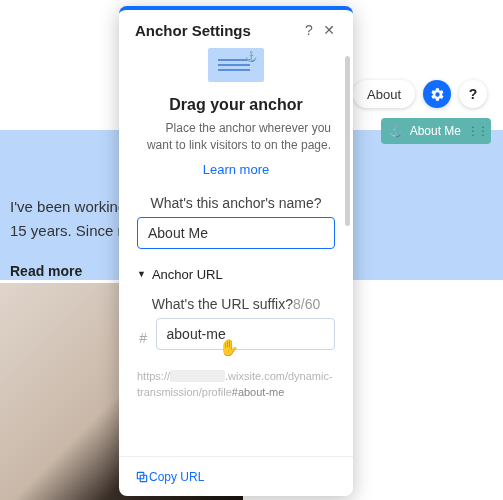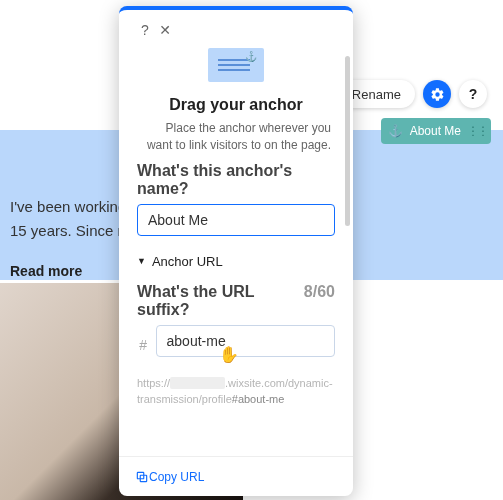--- a/index.html
+++ b/index.html
@@ -31,21 +31,21 @@
   .illus { width: 56px; height: 34px; margin: 0 auto 14px; background: #bad7fb; border-radius: 2px; position: relative; display: flex; align-items: center; justify-content: center; }
   .illus::before, .illus::after { content:""; position:absolute; left:10px; right:14px; height:2px; background:#5a8fd8; }
   .illus::before { top:11px; box-shadow: 0 5px 0 #5a8fd8, 0 10px 0 #5a8fd8; }
   .illus::after { display:none; }
   .illus .anchor-icon { position:absolute; right:6px; top:3px; font-size:10px; color:#333; }
 
   .h2 { text-align: center; font-size: 16px; font-weight: 700; color: #222; margin-bottom: 6px; }
   .sub { text-align: right; font-size: 12px; color: #666; line-height: 1.4; margin-bottom: 8px; padding: 0 4px; }
   .learn { text-align: center; font-size: 13px; color: #116dff; font-weight: 500; margin-bottom: 18px; cursor: pointer; }
 
-  .field-label { font-size: 16px; color: #444; margin-bottom: 6px; display:flex; justify-content:flex-end;font-weight:bold; }
+  .field-label { font-size: 14px; color: #444; margin-bottom: 6px; display:flex; justify-content:center; }
   .field-label .count { color:#999; }
   .input { width: 100%; height: 32px; border: 1px solid #116dff; border-radius: 4px; padding: 0 10px; font-size: 14px; color: #333; outline: none; margin-bottom: 18px; }
   .input.thin { border-color:#c9d6e8; margin-bottom:8px; }
 
   .collapse-row { display: flex; align-items: center; gap: 6px; font-size: 13px; color: #222; margin-bottom: 14px; cursor: pointer; }
   .tri { font-size: 9px; }
 
   .suffix-row { display:flex; align-items:center; gap:6px; margin-bottom:4px; position:relative; }
   .hash { color:#aaa; font-size:14px; width:14px; text-align:center; }
   .cursor { position:absolute; left:82px; top:20px; font-size:16px; pointer-events:none; }
@@ -65,49 +65,51 @@
 <div class="bg-top"></div>
 <div class="bg-blue"></div>
 <div class="bg-text">
   <span>I've been working</span><br>
   <span>15 years. Since m</span>
 </div>
 <div class="bg-readmore">Read more</div>
 <div class="bg-photo"></div>
 
 <div class="toolbar">
-  <button class="rename-btn">Rename</button>
+  <button class="rename-btn">About</button>
   <button class="round-btn gear-btn">
     <svg width="15" height="15" viewBox="0 0 24 24" fill="#fff">
         <path d="M19.14,12.94a7,7,0,0,0,.05-.94,7,7,0,0,0-.05-.94l2.11-1.65a.5.5,0,0,0,.12-.64l-2-3.46a.5.5,0,0,0-.61-.22l-2.49,1a7,7,0,0,0-1.62-.94L14.4,2.5a.5.5,0,0,0-.5-.42h-4a.5.5,0,0,0-.5.42L9.15,5.15a7,7,0,0,0-1.62.94l-2.49-1a.5.5,0,0,0-.61.22l-2,3.46a.5.5,0,0,0,.12.64L4.66,11.06a7,7,0,0,0-.05.94,7,7,0,0,0,.05.94L2.55,14.59a.5.5,0,0,0-.12.64l2,3.46a.5.5,0,0,0,.61.22l2.49-1a7,7,0,0,0,1.62.94l.25,2.65a.5.5,0,0,0,.5.42h4a.5.5,0,0,0,.5-.42l.25-2.65a7,7,0,0,0,1.62-.94l2.49,1a.5.5,0,0,0,.61-.22l2-3.46a.5.5,0,0,0-.12-.64ZM12,15.5A3.5,3.5,0,1,1,15.5,12,3.5,3.5,0,0,1,12,15.5Z"></path>
       </svg>
   </button>
   <button class="round-btn help-btn">?</button>
 </div>
 
 <div class="anchor-tag">
   <span>⚓</span>
   <span>About Me</span>
   <span class="drag">⋮⋮</span>
 </div>
 
 <div class="modal">
   <div class="modal-header">
+    <div class="modal-title">Anchor Settings</div>
     <button class="icon-btn">?</button>
     <button class="icon-btn">✕</button>
   </div>
 
   <div class="modal-body">
     <div class="scrollbar-thumb"></div>
 
     <div class="illus">
       <span class="anchor-icon">⚓</span>
     </div>
     <div class="h2">Drag your anchor</div>
     <div class="sub">Place the anchor wherever you want to link visitors to on the page.</div>
+    <div class="learn">Learn more</div>
 
     <div class="field-label">
       <span>What's this anchor's name?</span>
     </div>
     <input class="input" value="About Me" style="">
 
     <div class="collapse-row">
       <span class="tri">▼</span>
       <span>Anchor URL</span>
     </div>

